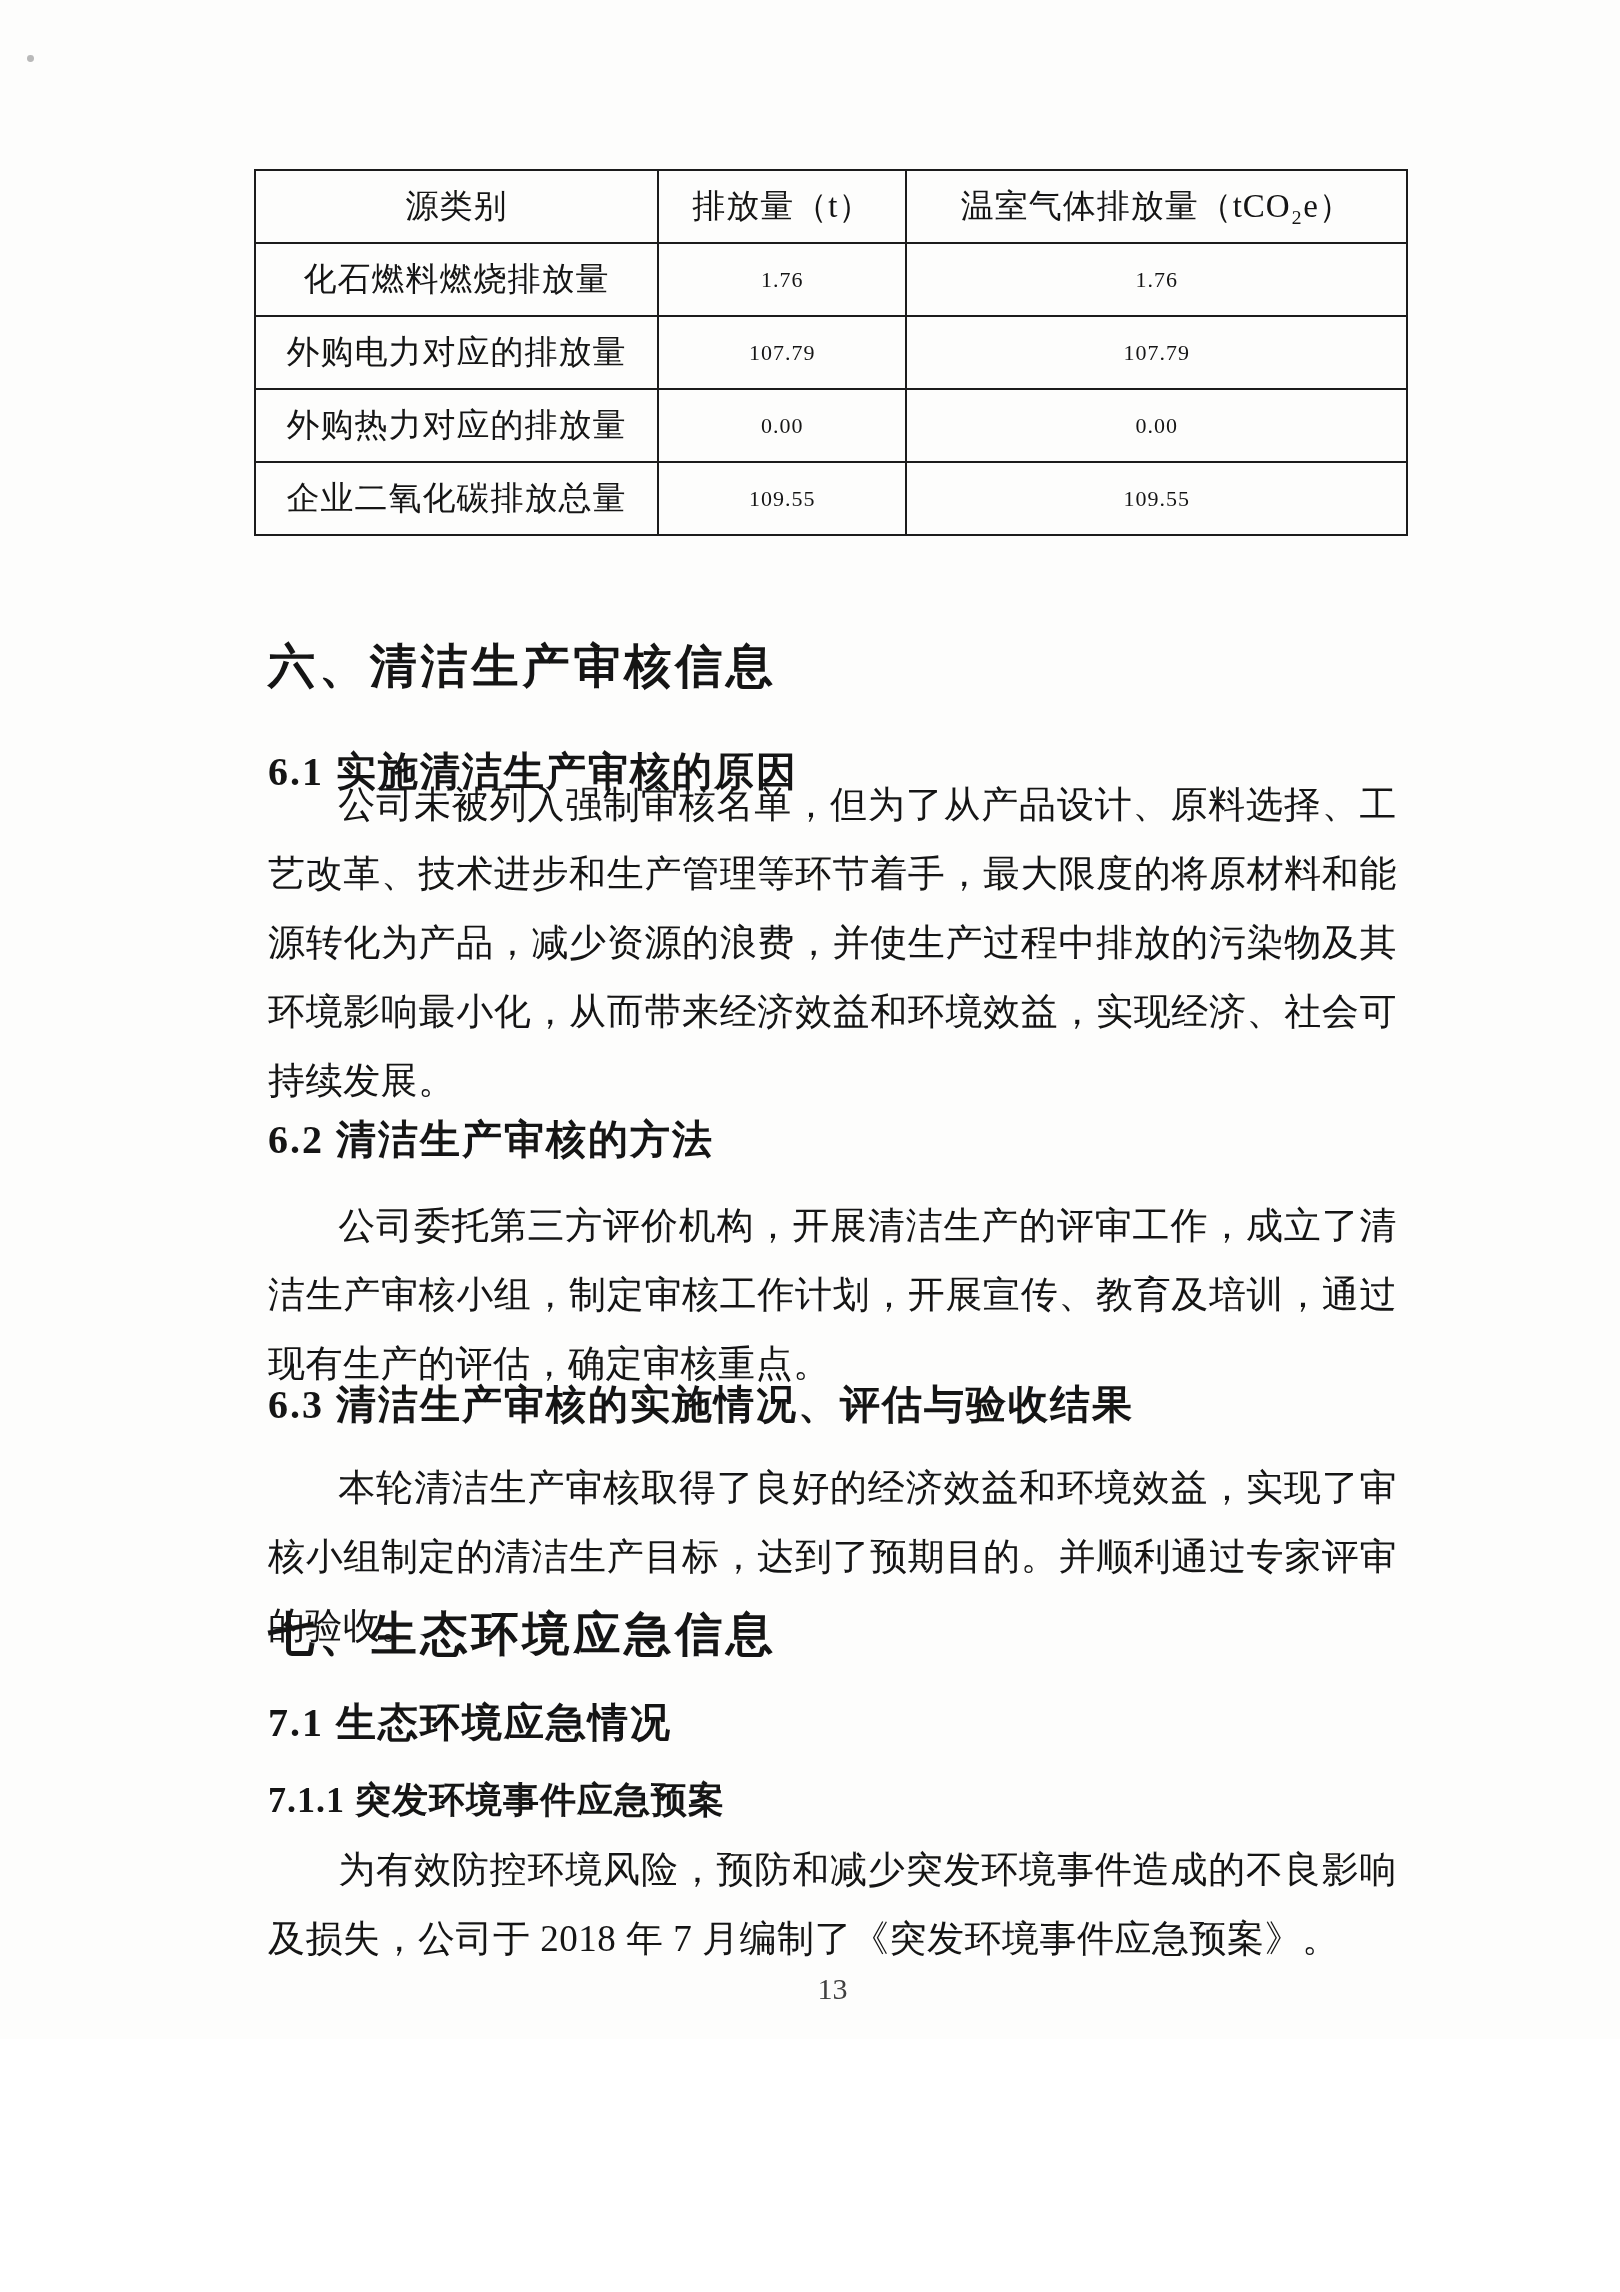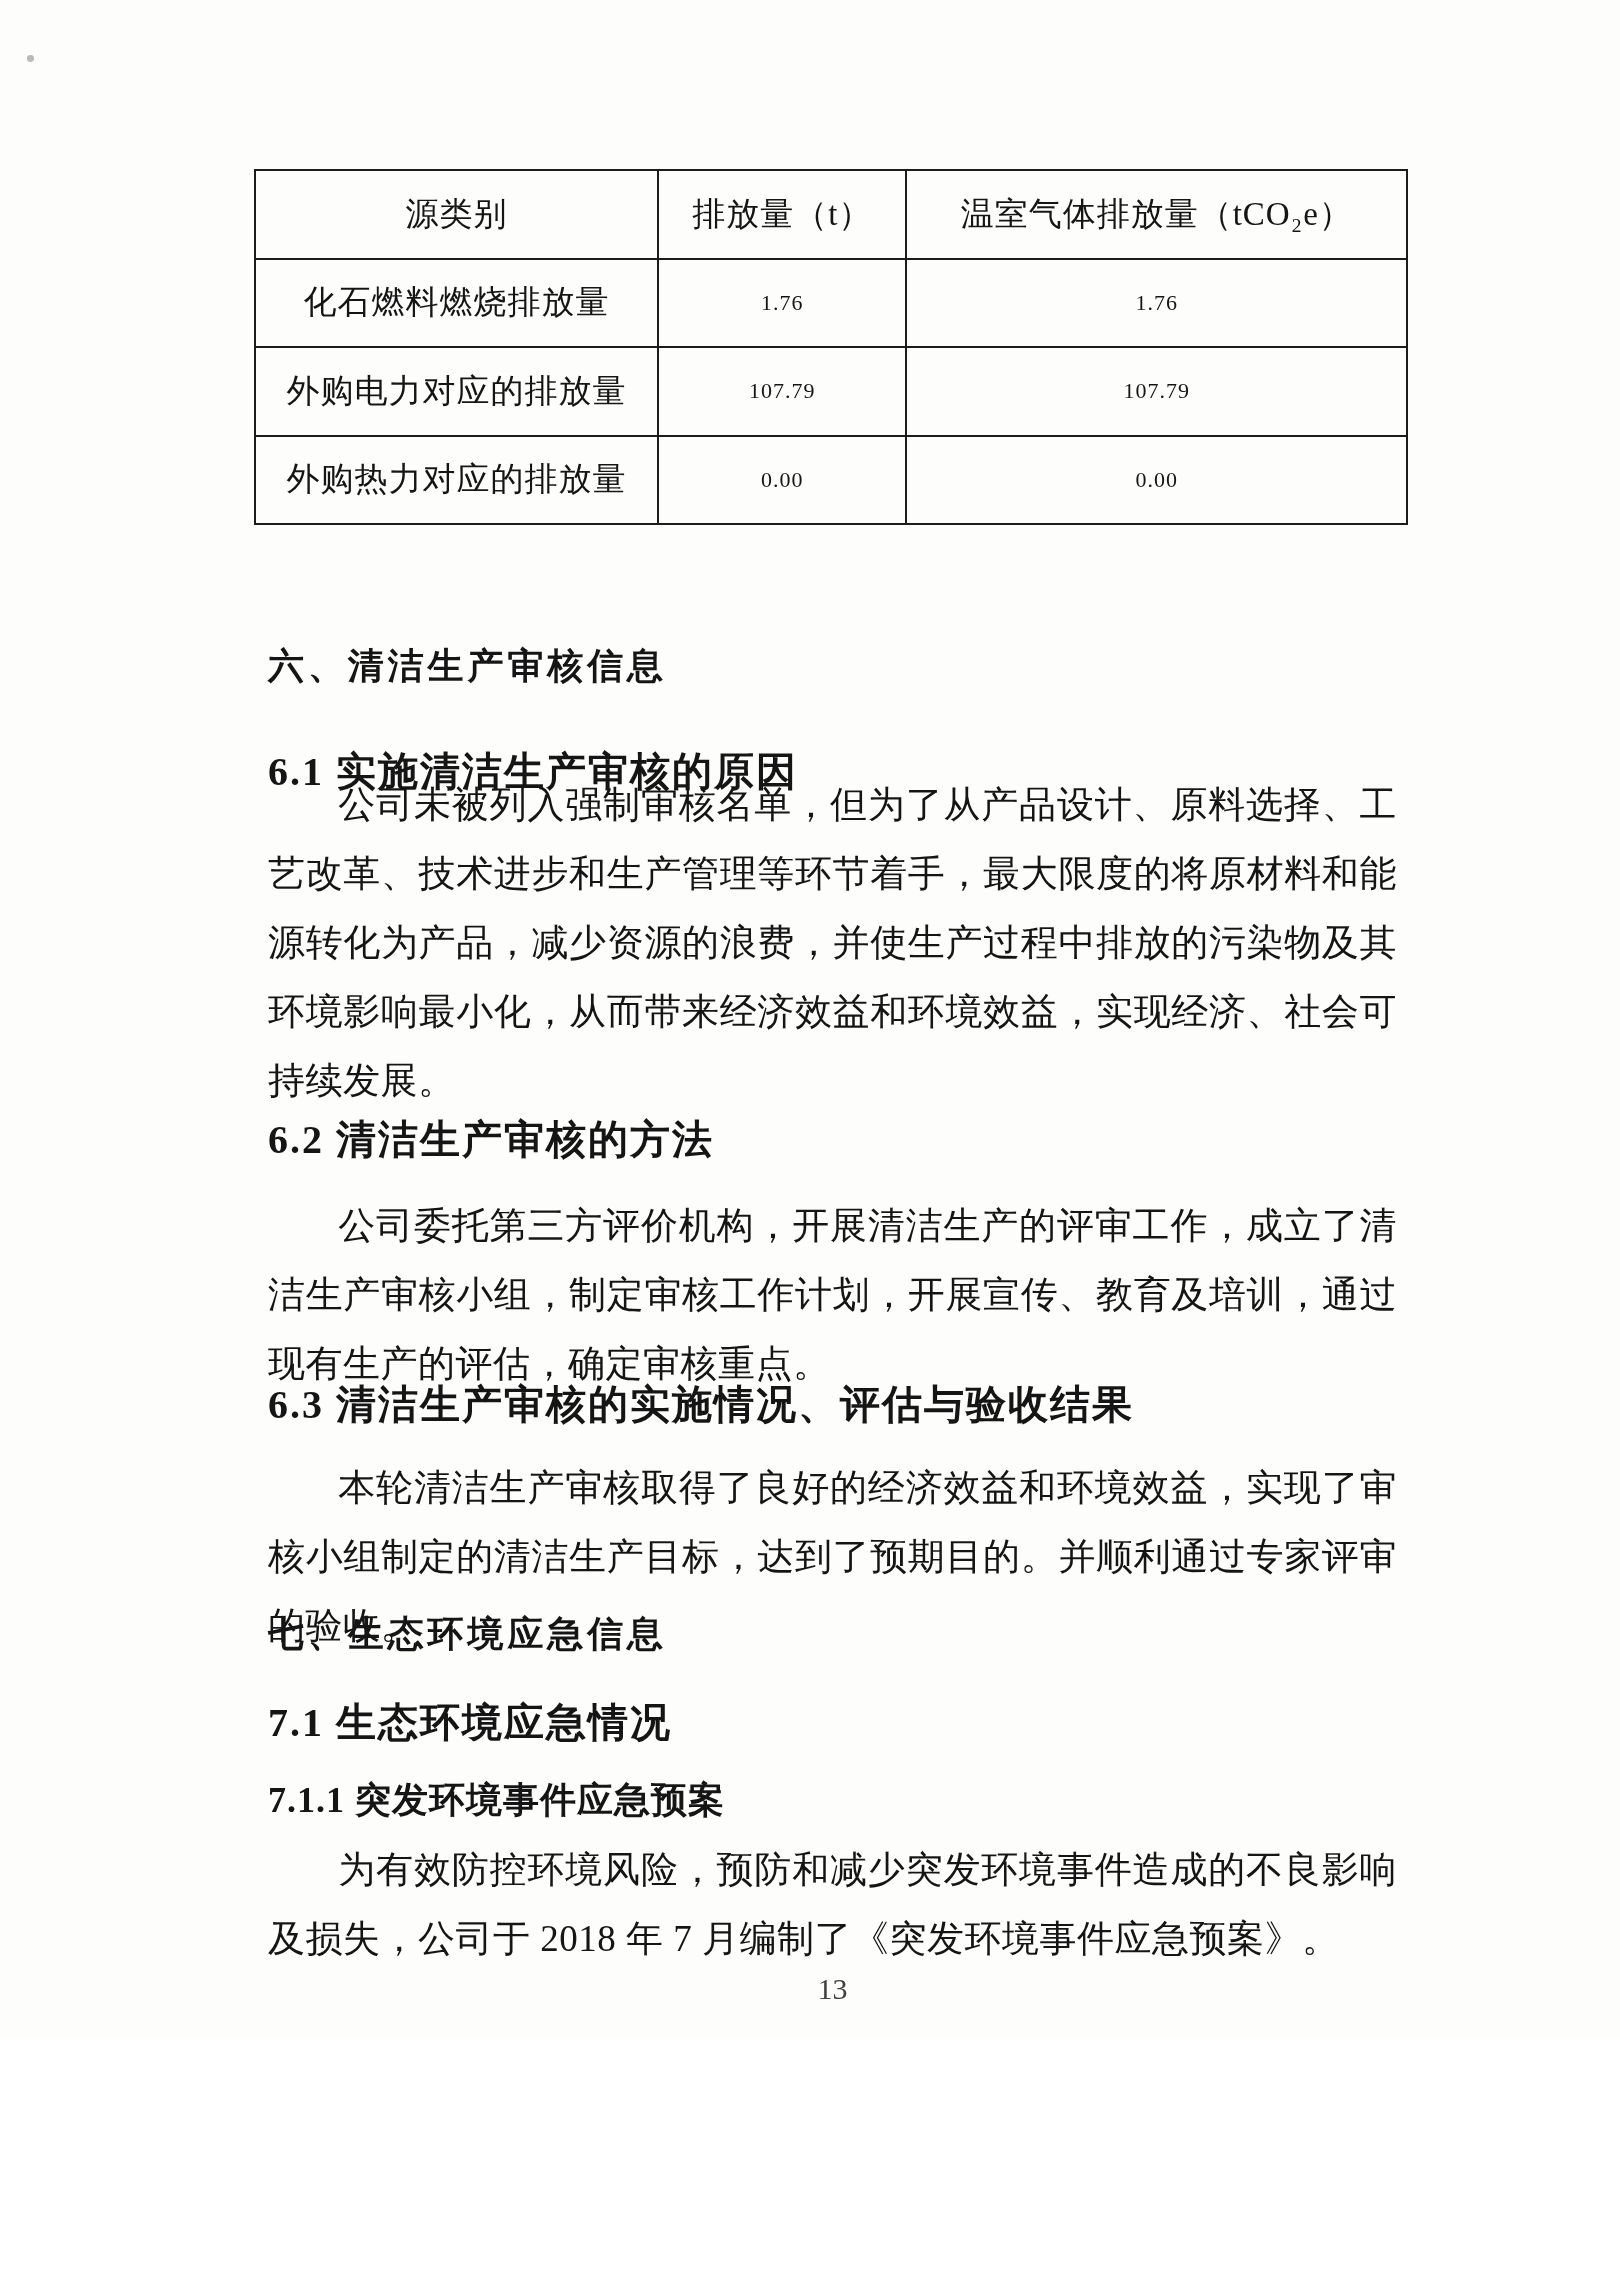--- a/index.html
+++ b/index.html
@@ -52,21 +52,21 @@
   }
   .emissions-table .outer-l { border-left: 2.9px solid #1c1c1c; }
   .emissions-table .outer-r { border-right: 2.9px solid #1c1c1c; }
   .col-source { width: 35%; }
   .col-emis   { width: 21.5%; }
   .col-ghg    { width: 43.5%; }
   .num-cell { font-size: 22px; letter-spacing: 0.5px; }
   
   .blk { position: absolute; left: 268px; width: 1129px; }
   .h-major {
-    font-size: 36px;
+    font-size: 47px;
     font-weight: bold;
     letter-spacing: 3.9px;
     line-height: 55px;
     white-space: nowrap;
   }
   .h-sub {
     font-size: 40px;
     font-weight: bold;
     letter-spacing: 2px;
     line-height: 49px;
@@ -120,20 +120,25 @@
       <tr>
         <td class="outer-l">外购电力对应的排放量</td>
         <td class="num-cell">107.79</td>
         <td class="num-cell outer-r">107.79</td>
       </tr>
       <tr>
         <td class="outer-l">外购热力对应的排放量</td>
         <td class="num-cell">0.00</td>
         <td class="num-cell outer-r">0.00</td>
       </tr>
+      <tr>
+        <td class="outer-l">企业二氧化碳排放总量</td>
+        <td class="num-cell">109.55</td>
+        <td class="num-cell outer-r">109.55</td>
+      </tr>
     </tbody>
   </table>
 
   <div class="blk h-major" style="top:639px;">六、清洁生产审核信息</div>
 
   <div class="blk h-sub" style="top:747px;">6.1 实施清洁生产审核的原因</div>
   <div class="blk para" style="top:770px;">公司未被列入强制审核名单，但为了从产品设计、原料选择、工艺改革、技术进步和生产管理等环节着手，最大限度的将原材料和能源转化为产品，减少资源的浪费，并使生产过程中排放的污染物及其环境影响最小化，从而带来经济效益和环境效益，实现经济、社会可持续发展。</div>
 
   <div class="blk h-sub" style="top:1115px;">6.2 清洁生产审核的方法</div>
   <div class="blk para" style="top:1191px;">公司委托第三方评价机构，开展清洁生产的评审工作，成立了清洁生产审核小组，制定审核工作计划，开展宣传、教育及培训，通过现有生产的评估，确定审核重点。</div>

